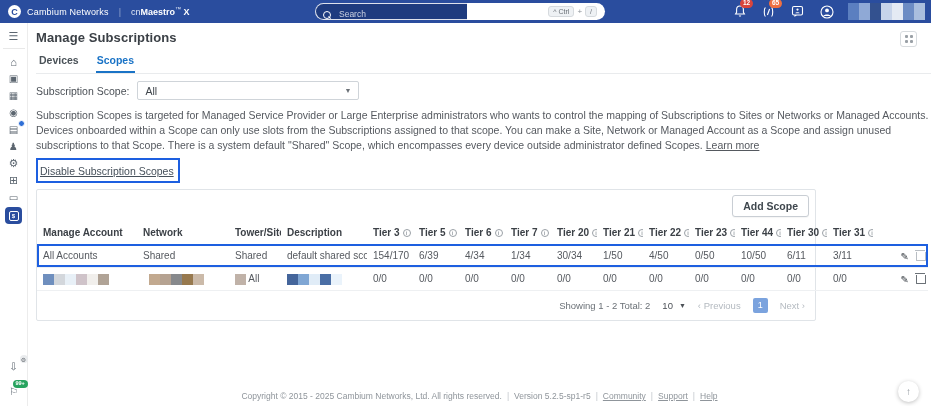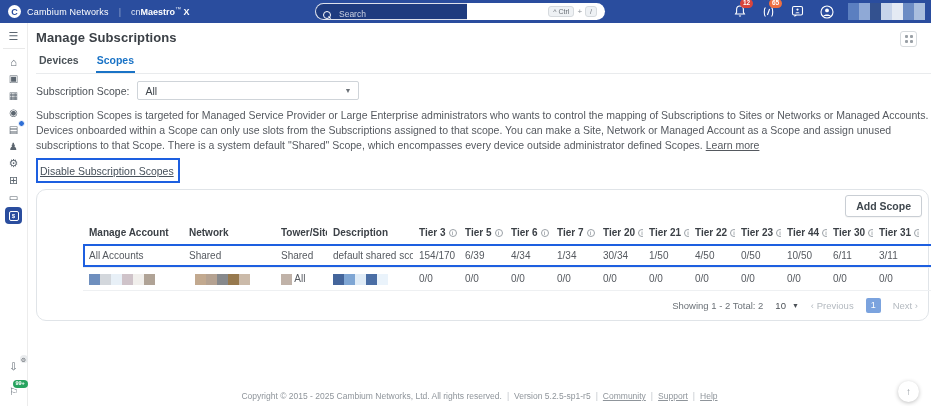--- a/index.html
+++ b/index.html
@@ -75,21 +75,21 @@
   .scope-select { width:222px; height:19px; border:1px solid #cfd4d9; border-radius:2px; background:#fff;
     font-size:10.5px; color:#3f454b; display:flex; align-items:center; justify-content:space-between;
     padding:0 7px; cursor:pointer; }
   .scope-select .caret { color:#6b7177; font-size:7px; }
   .desc { margin-top:8px; width:893px; font-size:10.5px; line-height:1.45; color:#55595f; }
   .desc a { color:#55595f; }
   .disable-box { display:inline-block; margin-top:4px; border:2px solid #1d5fe0; padding:1px 4px 2px 2px; }
   .disable-link { font-size:10.5px; color:#46505a; cursor:pointer; }
 
   
-  .panel { margin-top:6px; width:893px; border:1px solid #e0e4e8; border-radius:10px; background:#fff;padding-left:46px; }
+  .panel { margin-top:6px; width:780px; border:1px solid #e0e4e8; border-radius:2px; background:#fff; }
   .panel-top { display:flex; justify-content:flex-end; padding:5px 6px 5px 6px; }
   .add-scope { background:#fff; border:1px solid #c9ced4; border-radius:3px; font-size:10.5px; font-weight:bold;
     color:#3f474e; padding:4px 10px; cursor:pointer; box-shadow:0 1px 1px rgba(0,0,0,.04); }
   table.scopes { border-collapse:collapse; table-layout:fixed; width:891px; margin:0 0 0 0; }
   table.scopes th { text-align:left; font-size:10px; color:#3c4147; padding:5px 4px 6px 6px;
     border-bottom:1px solid #e4e7ea; white-space:nowrap; overflow:hidden; }
   table.scopes td { font-size:10px; color:#55595f; padding:5px 4px 5px 6px; border-bottom:1px solid #eef0f2;
     white-space:nowrap; overflow:hidden; }
   .info-ic { display:inline-flex; width:8px; height:8px; border:1px solid #9aa0a6; border-radius:50%;
     color:#9aa0a6; font-size:5.5px; align-items:center; justify-content:center; vertical-align:1px;

